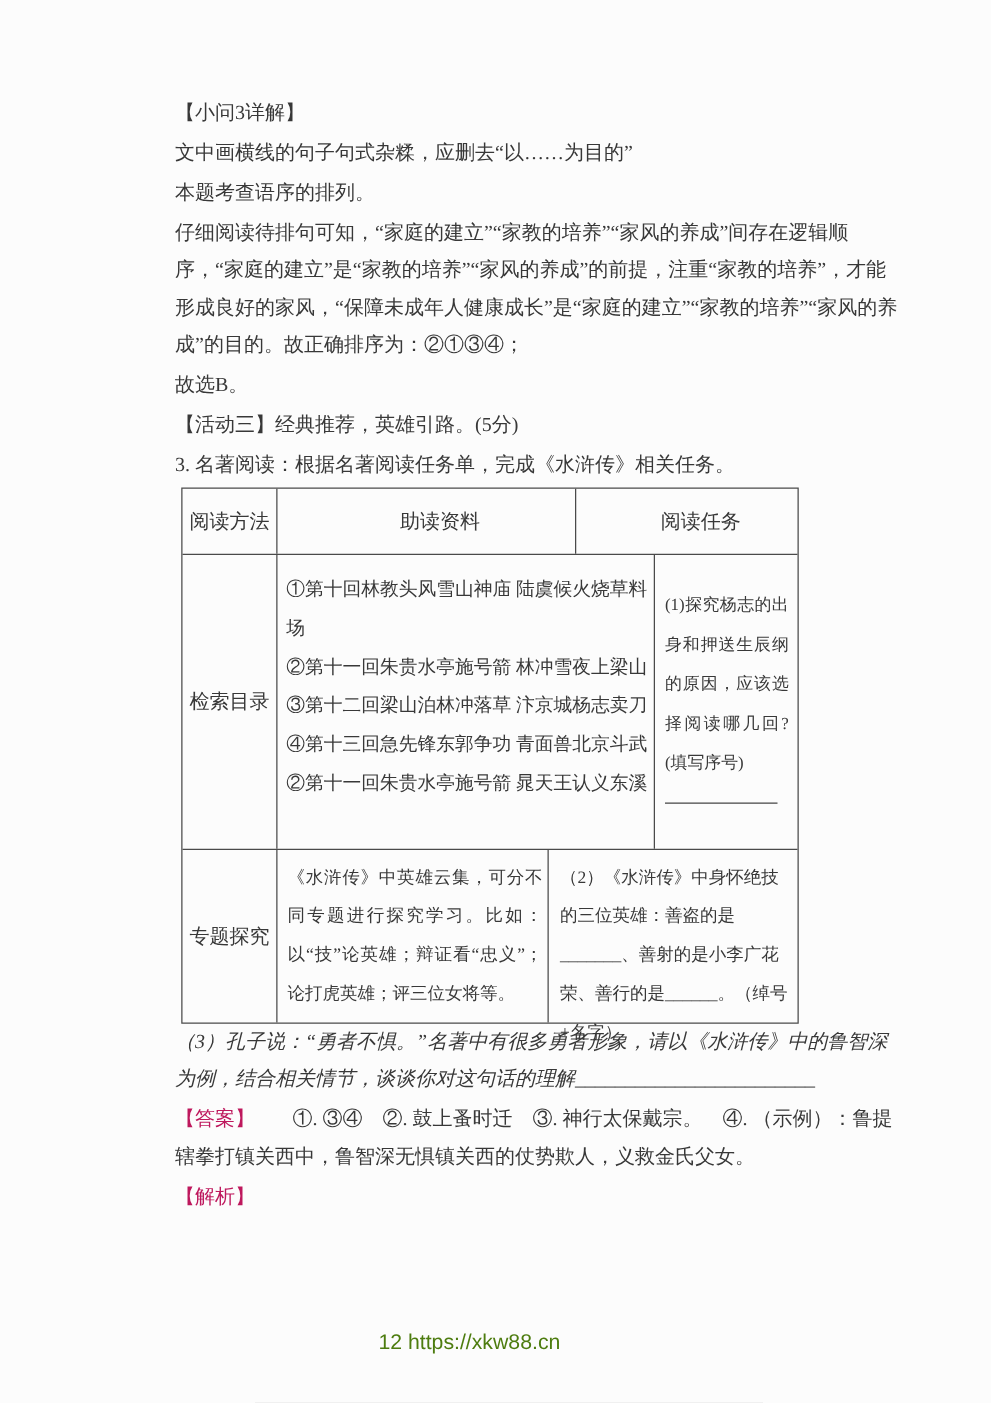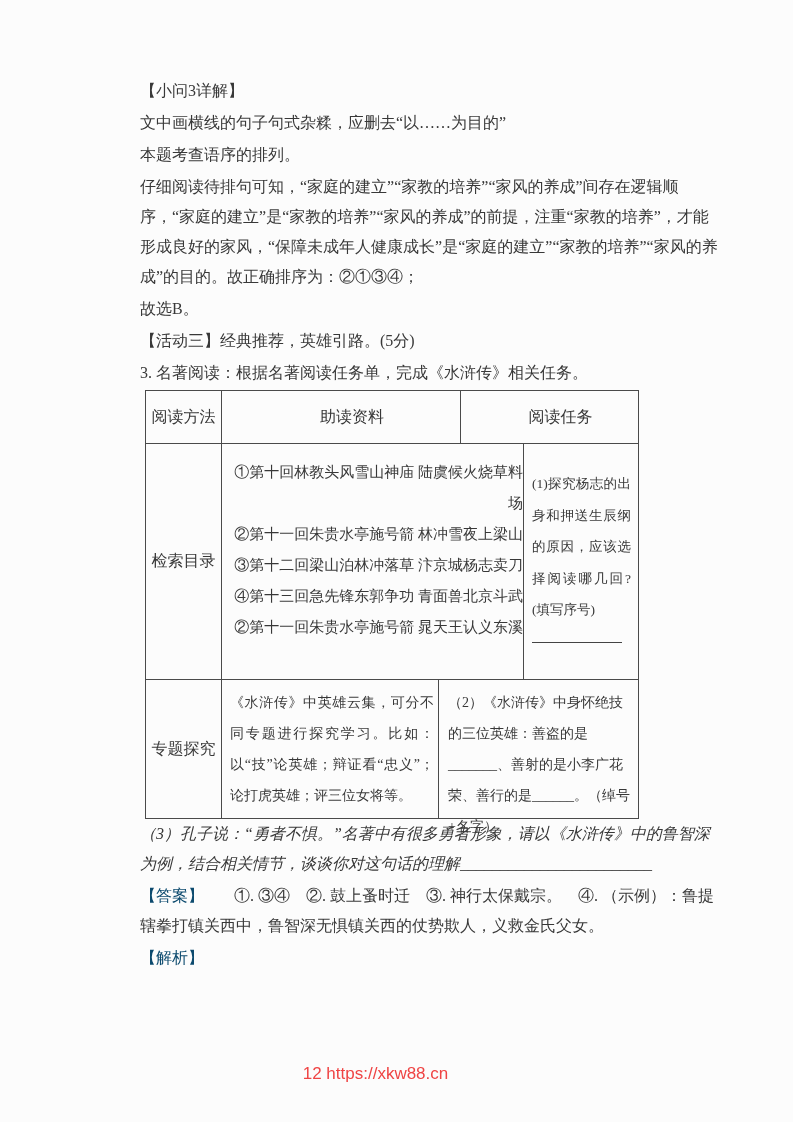--- a/index.html
+++ b/index.html
@@ -4,52 +4,52 @@
 <style>
   html,body{margin:0;padding:0;background:#e8e8e8;}
   .page{
     position:relative;width:793px;height:1122px;margin:0 auto;
     background:#fcfcfc;overflow:hidden;
     font-family:"Liberation Serif","DejaVu Serif",serif;
     color:#383838;
   }
   .content{position:absolute;left:106px;top:76px;width:584px;font-size:16px;margin-left:34px;}
   p.para{margin:0 0 2px 0;line-height:30px;}
-  .accent{color:#0c4a6e;}
+  .accent{color:#be185d;}
   .answer-label{margin-right:30px;}
 
   
   .qtable{
     margin-left:5px;margin-top:0;width:494px;
     border:1.5px solid #4a4a4a;box-sizing:border-box;
     background:#fcfcfc;
   }
   .trow{display:flex;box-sizing:border-box;border-bottom:1.5px solid #4a4a4a;}
   .trow:last-child{border-bottom:none;}
   .tcell{box-sizing:border-box;border-right:1.5px solid #4a4a4a;}
   .tcell:last-child{border-right:none;}
   .t-head{height:53px;gap:22px;}
   .t-r1{height:236px;}
   .t-r2{height:138px;}
   .c-label{width:76px;display:flex;align-items:center;justify-content:center;font-size:16px;}
   .t-head .c-mid{width:217px;display:flex;align-items:center;justify-content:center;font-size:16px;}
   .t-head .c-task{flex:1;display:flex;align-items:center;justify-content:center;font-size:16px;}
   .t-r1 .c-chapters{width:302px;padding:13px 0 0 7px;font-size:15px;line-height:31px;}
   .t-r1 .c-task{flex:1;padding:24px 7px 0 8px;font-size:13.5px;line-height:31.5px;text-align:justify;}
-  .chapter-item{margin:0;text-align:right;}
+  .chapter-item{margin:0;}
   .blank-rule{width:90px;height:0;border-bottom:1.4px solid #444;margin-top:16px;}
   .t-r2 .c-material{width:217px;padding:7px 4px 0 8px;font-size:14px;line-height:31px;text-align:justify;}
   .t-r2 .c-task{flex:1;padding:7px 6px 0 9px;font-size:14px;line-height:31px;}
 
   .after-table{margin-top:4px;font-style:italic;}
   .footer{
     position:absolute;left:0;top:1062px;width:100%;box-sizing:border-box;
     padding-right:42px;text-align:center;
     font-family:"Liberation Sans","DejaVu Sans",sans-serif;
-    font-size:17px;color:#ef4444;line-height:24px;
+    font-size:17px;color:#4d7c0f;line-height:24px;
   }
 </style>
 </head>
 <body>
 
 <div class="page">
   <div class="content">
 
     <p class="para">【小问3详解】</p>
     <p class="para">文中画横线的句子句式杂糅，应删去“以……为目的”</p>

